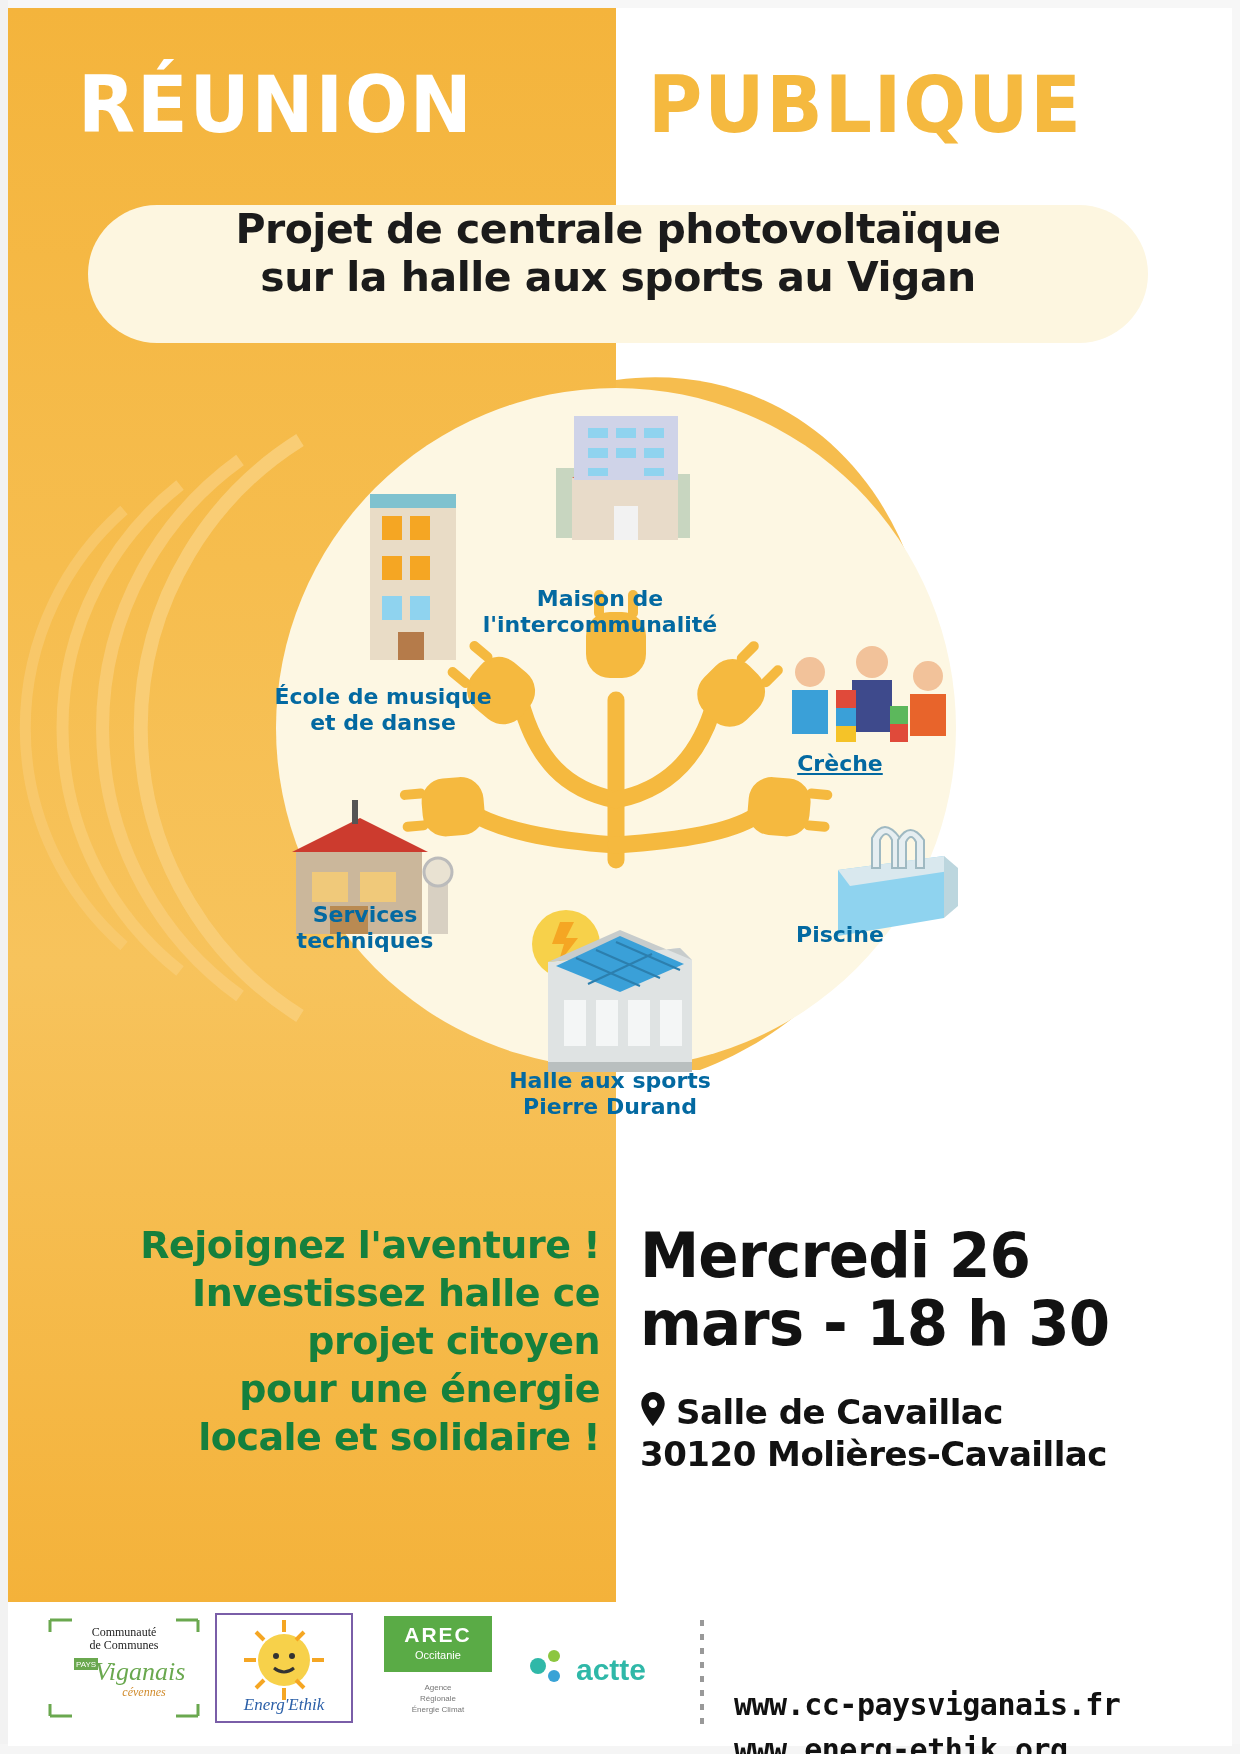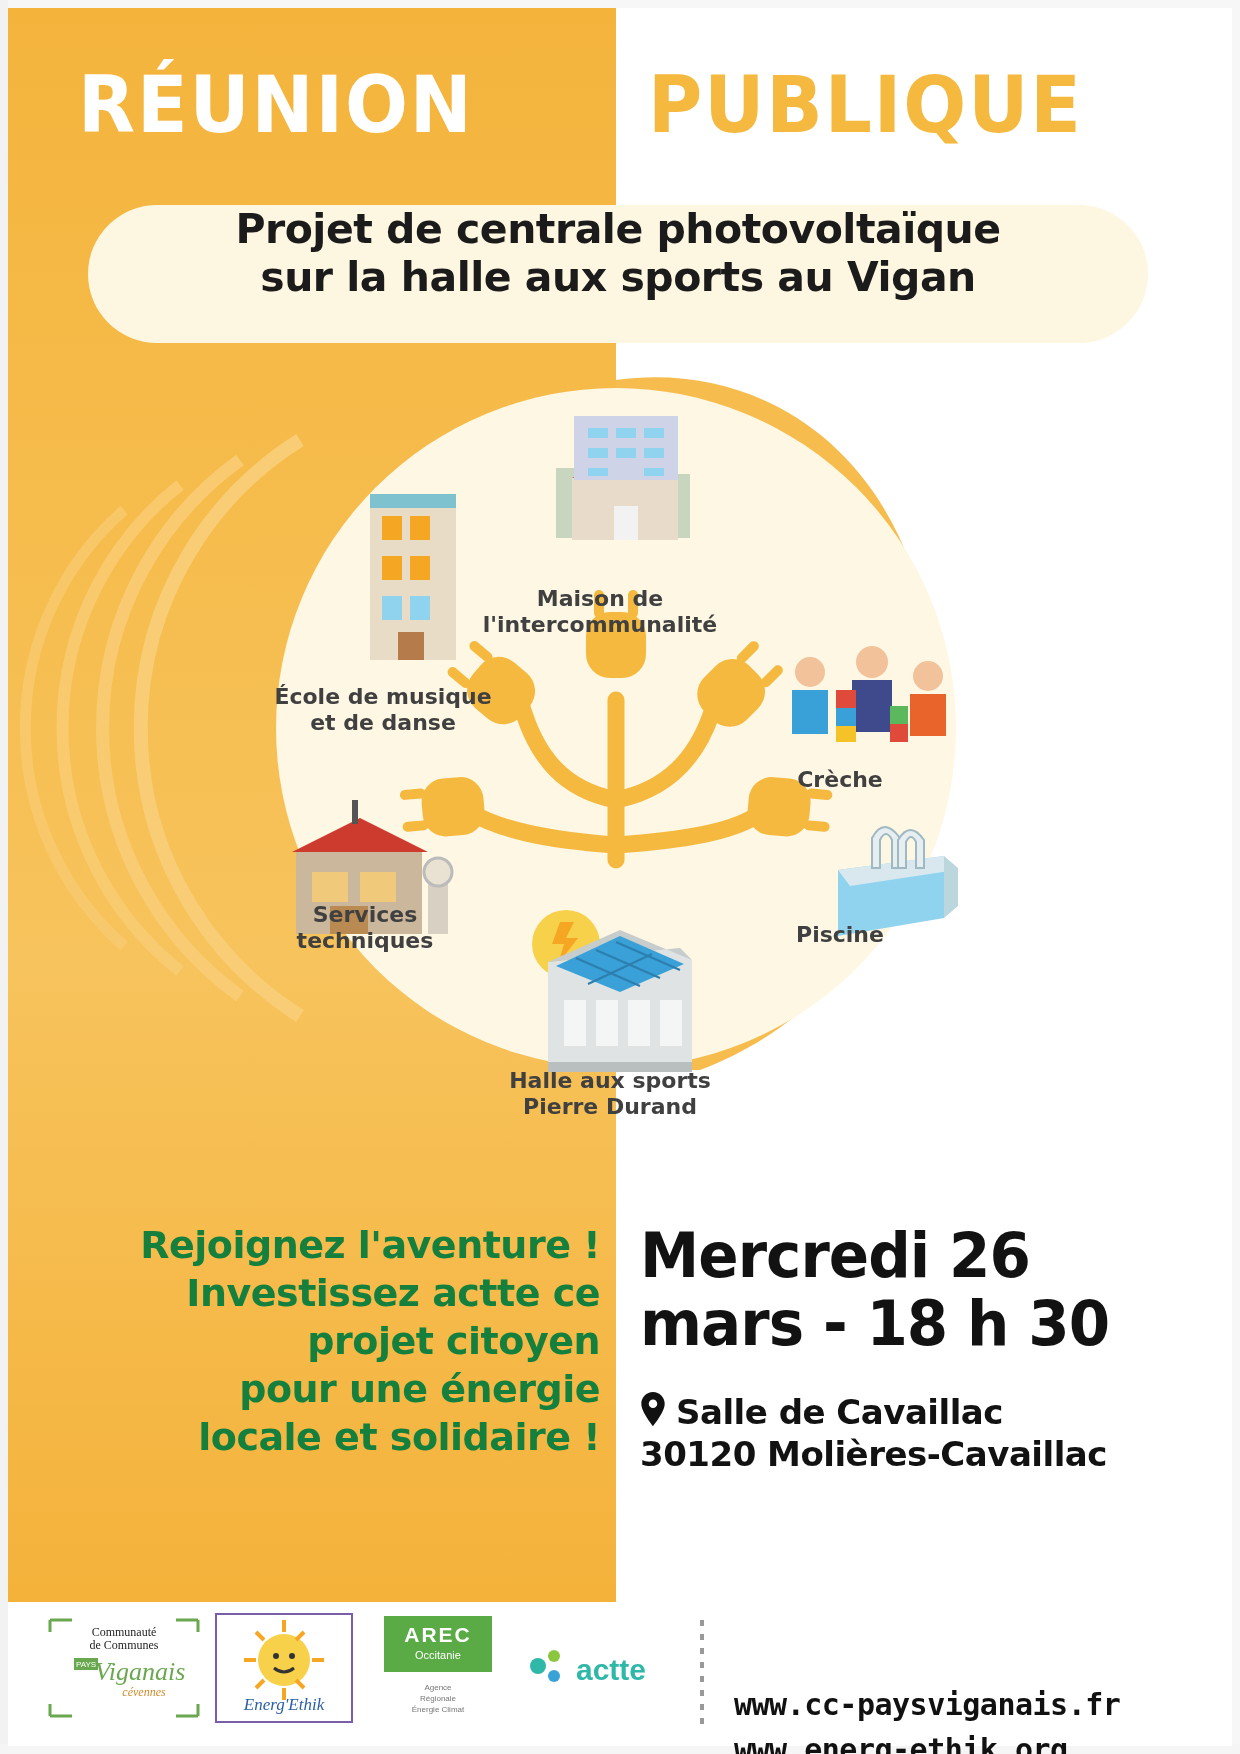--- a/index.html
+++ b/index.html
@@ -103,30 +103,30 @@
     font-weight: bold;
     font-family: "DejaVu Sans", sans-serif;
     line-height: 1.18;
     letter-spacing: -0.5px;
     white-space: nowrap;
   }
 
   
   .label {
     position: absolute;
-    color: #404040;
+    color: #0369a1;
     font-size: 22px;
     font-weight: bold;
     font-family: "DejaVu Sans", sans-serif;
     line-height: 1.2;
     text-align: center;
   }
   .lbl-inter { left: 470px; top: 586px; width: 260px; }
   .lbl-ecole { left: 258px; top: 684px; width: 250px; }
-  .lbl-creche { left: 760px; top: 767px; width: 160px; }
+  .lbl-creche { left: 760px; top: 751px; width: 160px; text-decoration: underline; }
   .lbl-services { left: 270px; top: 902px; width: 190px; }
   .lbl-piscine { left: 760px; top: 922px; width: 160px; }
   .lbl-halle { left: 460px; top: 1068px; width: 300px; }
 
   
   .slogan {
     position: absolute;
     left: 40px;
     top: 1222px;
     width: 560px;
@@ -378,21 +378,21 @@
     <div>techniques</div>
   </div>
   <div class="label lbl-piscine">Piscine</div>
   <div class="label lbl-halle">
     <div>Halle aux sports</div>
     <div>Pierre Durand</div>
   </div>
 
   <div class="slogan">
     <div>Rejoignez l'aventure !</div>
-    <div>Investissez actte ce</div>
+    <div>Investissez halle ce</div>
     <div>projet citoyen</div>
     <div>pour une énergie</div>
     <div>locale et solidaire !</div>
   </div>
 
   <div class="date-block">
     <div class="date-line">Mercredi 26</div>
     <div class="date-line">mars - 18 h 30</div>
     <div class="venue">
       <div class="venue-row">

